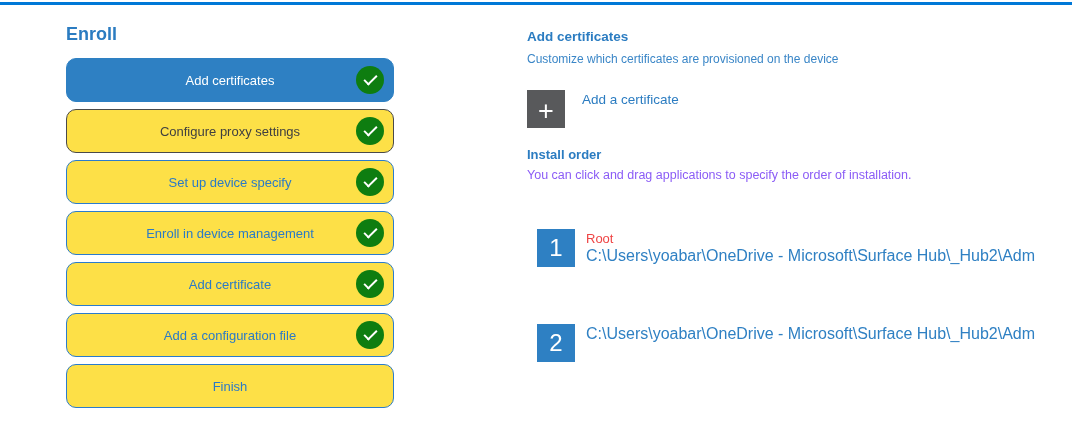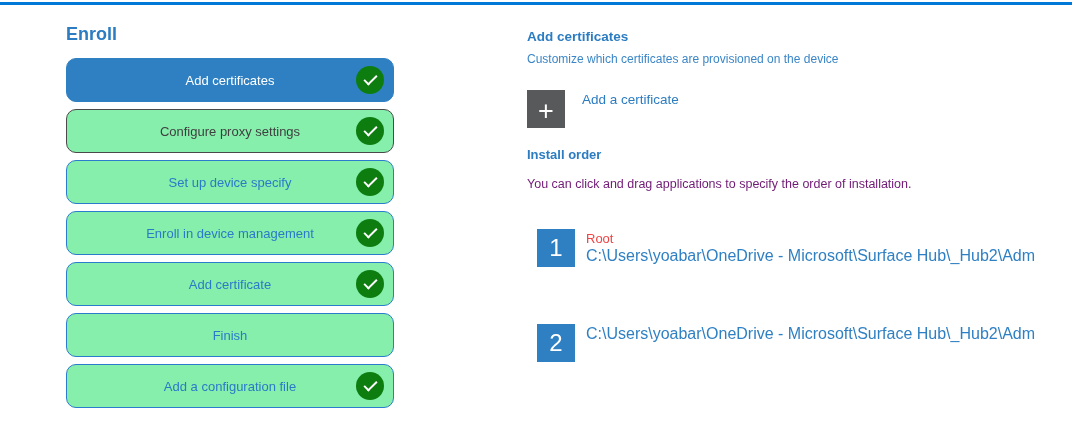--- a/index.html
+++ b/index.html
@@ -14,21 +14,21 @@
   
   .steps-title {
     position: absolute; left: 66px; top: 24px;
     font-size: 18px; font-weight: bold; color: #2b7cc1;
   }
   .steps-list { position: absolute; left: 66px; top: 58px; width: 328px; }
   .step-btn {
     position: relative;
     width: 328px; height: 44px; margin-bottom: 7px;
     border: 1px solid #2b7ccd; border-radius: 10px;
-    background: #86efac;
+    background: #fde047;
     display: flex; align-items: center; justify-content: center;
     cursor: pointer;
   }
   .step-btn .label {
     font-size: 13px; color: #2b7ac6;
   }
   .step-btn.active {
     background: #2e80c3; border-color: #2e80c3;
   }
   .step-btn.active .label { color: #ffffff; }
@@ -70,22 +70,22 @@
     color: #ffffff; font-size: 27px; font-weight: 300; line-height: 1;
     margin-top: 4px;
   }
   .add-cert-label { font-size: 13.5px; color: #2b7cc1; padding-top: 2px; }
 
   .install-title {
     position: absolute; left: 0; top: 147px;
     font-size: 13px; font-weight: bold; color: #2b7cc1;
   }
   .install-subtitle {
-    position: absolute; left: 0; top: 177px;
-    font-size: 12.5px; color: #701a75;
+    position: absolute; left: 0; top: 168px;
+    font-size: 12.5px; color: #8b5cf6;
   }
 
   .order-item {
     position: absolute; left: 10px;
     display: flex; align-items: flex-start; gap: 11px;
     cursor: grab;
   }
   .order-item.pos-1 { top: 229px; }
   .order-item.pos-2 { top: 324px; }
   .order-badge {
@@ -119,25 +119,25 @@
   </div>
   <div class="step-btn">
     <span class="label">Enroll in device management</span>
     <span class="check-badge"></span>
   </div>
   <div class="step-btn">
     <span class="label">Add certificate</span>
     <span class="check-badge"></span>
   </div>
   <div class="step-btn">
-    <span class="label">Finish</span>
+    <span class="label">Add a configuration file</span>
+    <span class="check-badge"></span>
   </div>
   <div class="step-btn">
-    <span class="label">Add a configuration file</span>
-    <span class="check-badge"></span>
+    <span class="label">Finish</span>
   </div>
 </div>
 
 <div class="panel">
   <div class="panel-title">Add certificates</div>
   <div class="panel-subtitle">Customize which certificates are provisioned on the device</div>
 
   <div class="add-cert-row">
     <div class="plus-square">
         <span>+</span>

